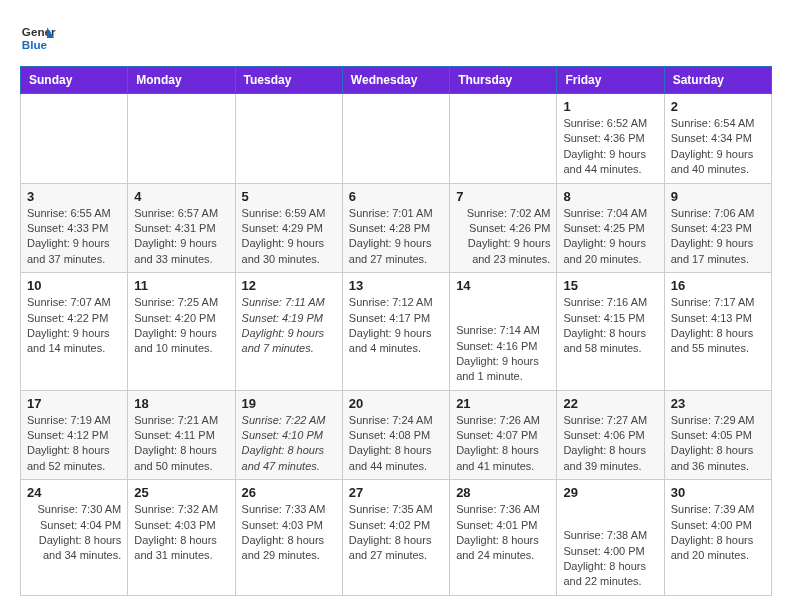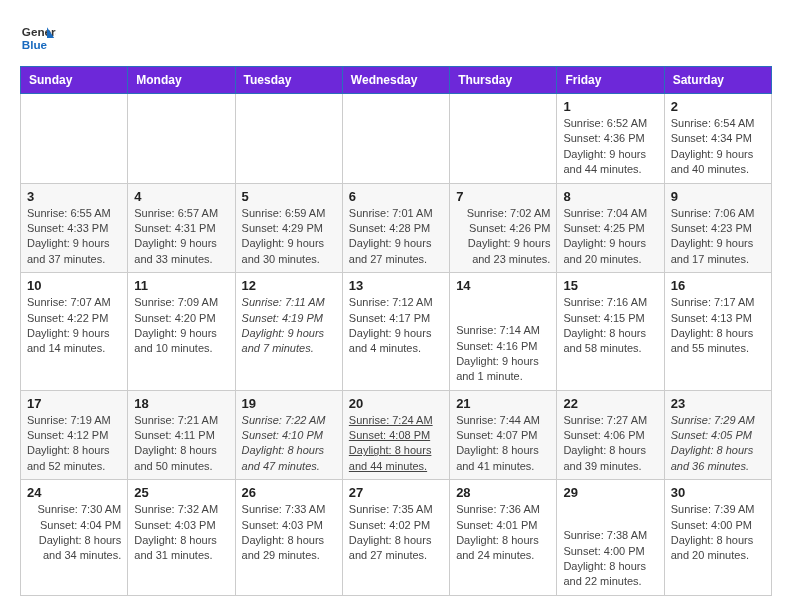--- a/index.html
+++ b/index.html
@@ -187,21 +187,21 @@
       <tr>
         <td>
           <div class="day-num">10</div>
           <div class="day-detail" style="white-space: pre-line;">Sunrise: 7:07 AM
 Sunset: 4:22 PM
 Daylight: 9 hours
 and 14 minutes.</div>
         </td>
         <td>
           <div class="day-num">11</div>
-          <div class="day-detail" style="white-space: pre-line;">Sunrise: 7:09 AM
+          <div class="day-detail" style="white-space: pre-line;">Sunrise: 7:25 AM
 Sunset: 4:20 PM
 Daylight: 9 hours
 and 10 minutes.</div>
         </td>
         <td>
           <div class="day-num">12</div>
           <div class="day-detail" style="white-space: pre-line; font-style: italic;">Sunrise: 7:11 AM
 Sunset: 4:19 PM
 Daylight: 9 hours
 and 7 minutes.</div>
@@ -252,42 +252,42 @@
         </td>
         <td>
           <div class="day-num">19</div>
           <div class="day-detail" style="white-space: pre-line; font-style: italic;">Sunrise: 7:22 AM
 Sunset: 4:10 PM
 Daylight: 8 hours
 and 47 minutes.</div>
         </td>
         <td>
           <div class="day-num">20</div>
-          <div class="day-detail" style="white-space: pre-line; text-decoration: underline;">Sunrise: 7:24 AM
+          <div class="day-detail" style="white-space: pre-line;">Sunrise: 7:24 AM
 Sunset: 4:08 PM
 Daylight: 8 hours
 and 44 minutes.</div>
         </td>
         <td>
           <div class="day-num">21</div>
-          <div class="day-detail" style="white-space: pre-line;">Sunrise: 7:44 AM
+          <div class="day-detail" style="white-space: pre-line;">Sunrise: 7:26 AM
 Sunset: 4:07 PM
 Daylight: 8 hours
 and 41 minutes.</div>
         </td>
         <td>
           <div class="day-num">22</div>
           <div class="day-detail" style="white-space: pre-line;">Sunrise: 7:27 AM
 Sunset: 4:06 PM
 Daylight: 8 hours
 and 39 minutes.</div>
         </td>
         <td>
           <div class="day-num">23</div>
-          <div class="day-detail" style="white-space: pre-line; font-style: italic;">Sunrise: 7:29 AM
+          <div class="day-detail" style="white-space: pre-line;">Sunrise: 7:29 AM
 Sunset: 4:05 PM
 Daylight: 8 hours
 and 36 minutes.</div>
         </td>
       </tr>
       <tr>
         <td>
           <div class="day-num">24</div>
           <div class="day-detail" style="white-space: pre-line; text-align: right;">Sunrise: 7:30 AM
 Sunset: 4:04 PM

